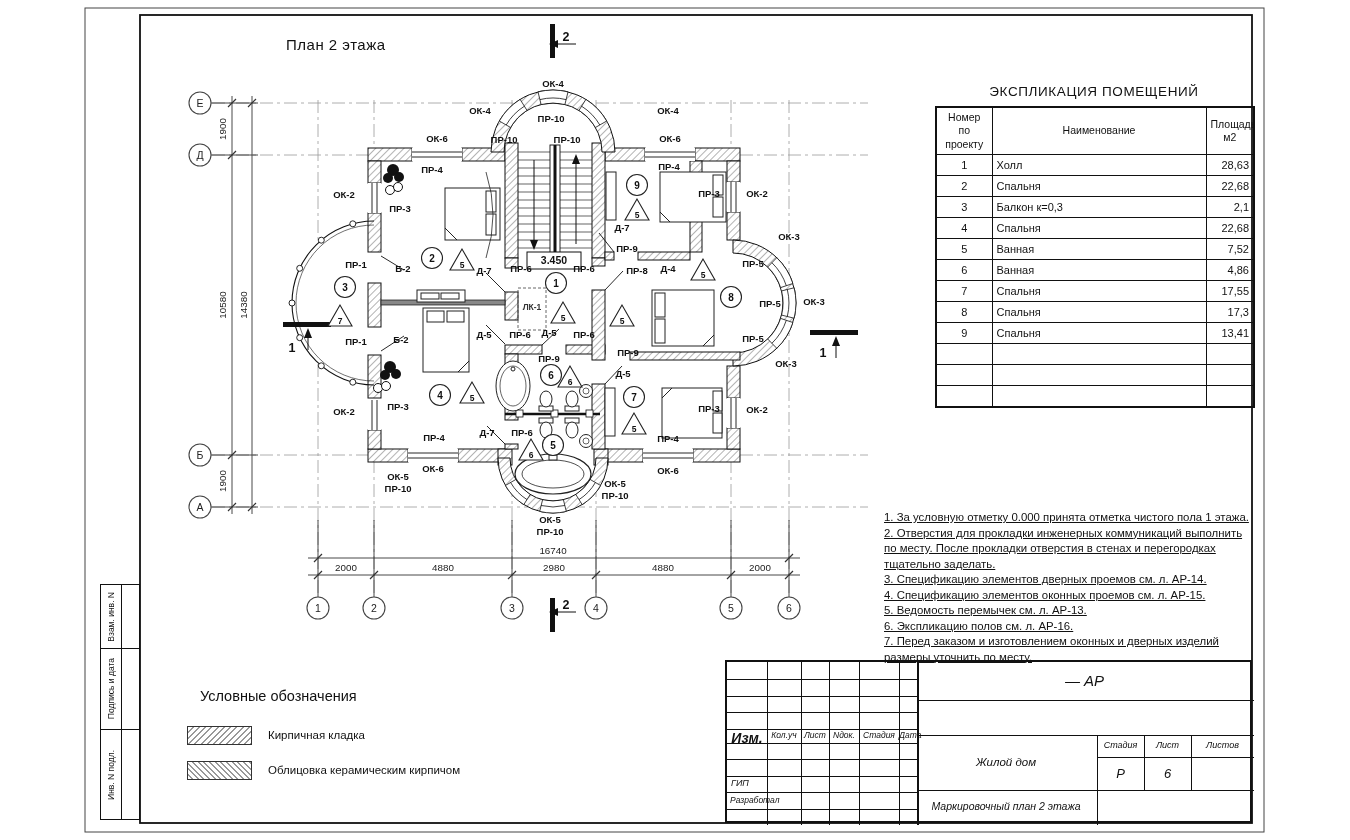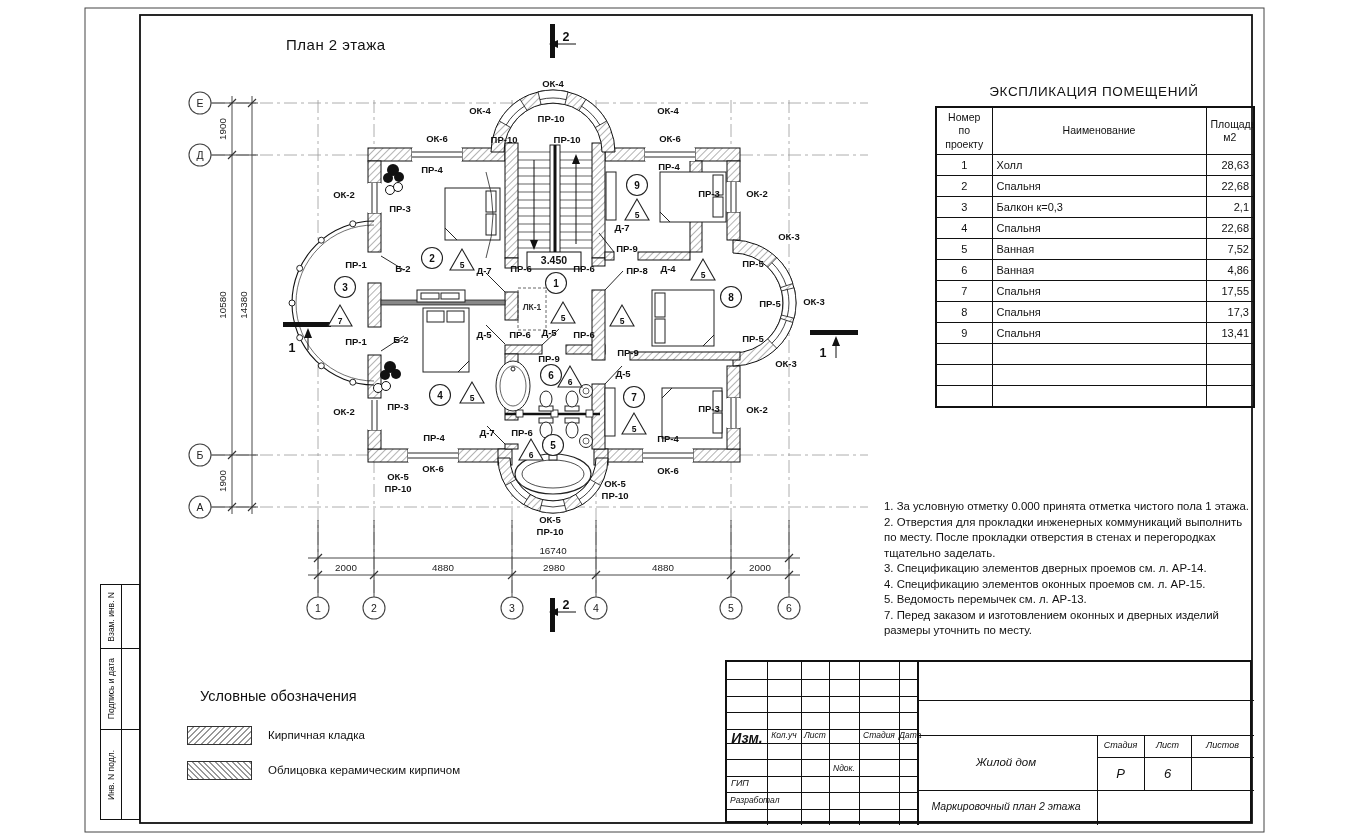--- a/index.html
+++ b/index.html
@@ -24,21 +24,21 @@
   .expl-title{text-align:center;font-size:13.5px;letter-spacing:.6px;margin-bottom:7px;}
   .expl table{border-collapse:collapse;width:318px;table-layout:fixed;border:2px solid #111;}
   .expl td,.expl th{border:1px solid #111;font-size:11px;font-weight:400;padding:0 4px;overflow:hidden;white-space:nowrap;}
   .expl th{font-size:10.5px;text-align:center;height:46px;white-space:normal;line-height:1.25;}
   .expl td{height:20px;}
   .c-num{text-align:center;}
   .c-area{text-align:right;}
   .c-name{text-align:left;padding-left:7px;}
   .itogo{text-align:right;padding-right:8px;}
   
-  .notes{position:absolute;left:884px;top:499px;width:368px;font-size:11.4px;line-height:1.36;}
+  .notes{position:absolute;left:884px;top:510px;width:368px;font-size:11.4px;line-height:1.36;text-decoration:underline;}
   
   .legend-title{position:absolute;left:200px;top:688px;font-size:14.5px;}
   .legend-items{position:absolute;left:187px;top:726px;}
   .lg-row{display:flex;align-items:center;margin-bottom:17px;height:18px;}
   .sw{width:63px;height:17px;border:1px solid #333;margin-right:16px;}
   .sw.fwd{background:repeating-linear-gradient(135deg,#fff 0 3px,#999 3px 4.4px);}
   .sw.back{background:repeating-linear-gradient(45deg,#fff 0 2.6px,#999 2.6px 4px);}
   .lg-lbl{font-size:11.5px;}
   
   .stamp{position:absolute;left:725px;top:660px;width:527px;height:163px;border:2px solid #111;box-sizing:border-box;font-style:italic;}
@@ -564,20 +564,21 @@
         </tbody>
   </table>
 </div>
 
 <div class="notes" id="notes">
       <div>1. За условную отметку 0.000 принята отметка чистого пола 1 этажа.</div>
       <div>2. Отверстия для прокладки инженерных коммуникаций выполнить по месту. После прокладки  отверстия в стенах и перегородках тщательно заделать.</div>
       <div>3. Спецификацию элементов дверных проемов см. л. АР-14.</div>
       <div>4. Спецификацию элементов оконных проемов см. л. АР-15.</div>
       <div>5. Ведомость перемычек см. л. АР-13.</div>
+      <div>6. Экспликацию полов см. л. АР-16.</div>
       <div>7. Перед заказом и изготовлением оконных и дверных изделий размеры уточнить по месту.</div>
     </div>
 
 <div class="legend-title">Условные обозначения</div>
 <div class="legend-items" id="legend-items">
       <div class="lg-row">
         <div class="sw fwd"></div>
         <div class="lg-lbl">Кирпичная кладка</div>
       </div>
       <div class="lg-row">
@@ -606,24 +607,25 @@
   <div class="hl" style="left:192px;top:73px;width:335px"></div>
   <div class="hl" style="left:370px;top:95px;width:157px"></div>
   <div class="hl" style="left:192px;top:128px;width:335px"></div>
   <div class="vl" style="left:370px;top:73px;height:90px"></div>
   <div class="vl" style="left:417px;top:73px;height:55px"></div>
   <div class="vl" style="left:464px;top:73px;height:55px"></div>
   <div id="stamp-headers">
         <span style="left: 0px; top: 68px; width: 40px; text-align: center; font-size: 14px; font-weight: bold;">Изм.</span>
         <span style="left: 40px; top: 68px; width: 34px; text-align: center; font-size: 8.5px;">Кол.уч</span>
         <span style="left: 74px; top: 68px; width: 28px; text-align: center; font-size: 8.5px;">Лист</span>
-        <span style="left: 102px; top: 68px; width: 30px; text-align: center; font-size: 8.5px; margin-top: 33px;">Nдок.</span>
+        <span style="left: 102px; top: 68px; width: 30px; text-align: center; font-size: 8.5px;">Nдок.</span>
         <span style="left: 132px; top: 68px; width: 40px; text-align: center; font-size: 8.5px;">Стадия</span>
         <span style="left: 172px; top: 68px; width: 20px; text-align: center; font-size: 8.5px;">Дата</span>
       </div>
+  <span class="st-doc">— АР</span>
   <span class="st-obj">Жилой дом</span>
   <span class="st-sheet">Маркировочный план 2 этажа</span>
   <span class="st-stage-h" style="left:370px;top:74px;width:47px">Стадия</span>
   <span class="st-stage-h" style="left:417px;top:74px;width:47px">Лист</span>
   <span class="st-stage-h" style="left:464px;top:74px;width:63px">Листов</span>
   <span class="st-stage-v" style="left:370px;width:47px">Р</span>
   <span class="st-stage-v" style="left:417px;width:47px">6</span>
   <span class="st-stage-v" style="left:464px;width:63px"></span>
   <span style="left:4px;top:116px">ГИП</span>
   <span style="left:3px;top:133px;font-size:8.5px">Разработал</span>

